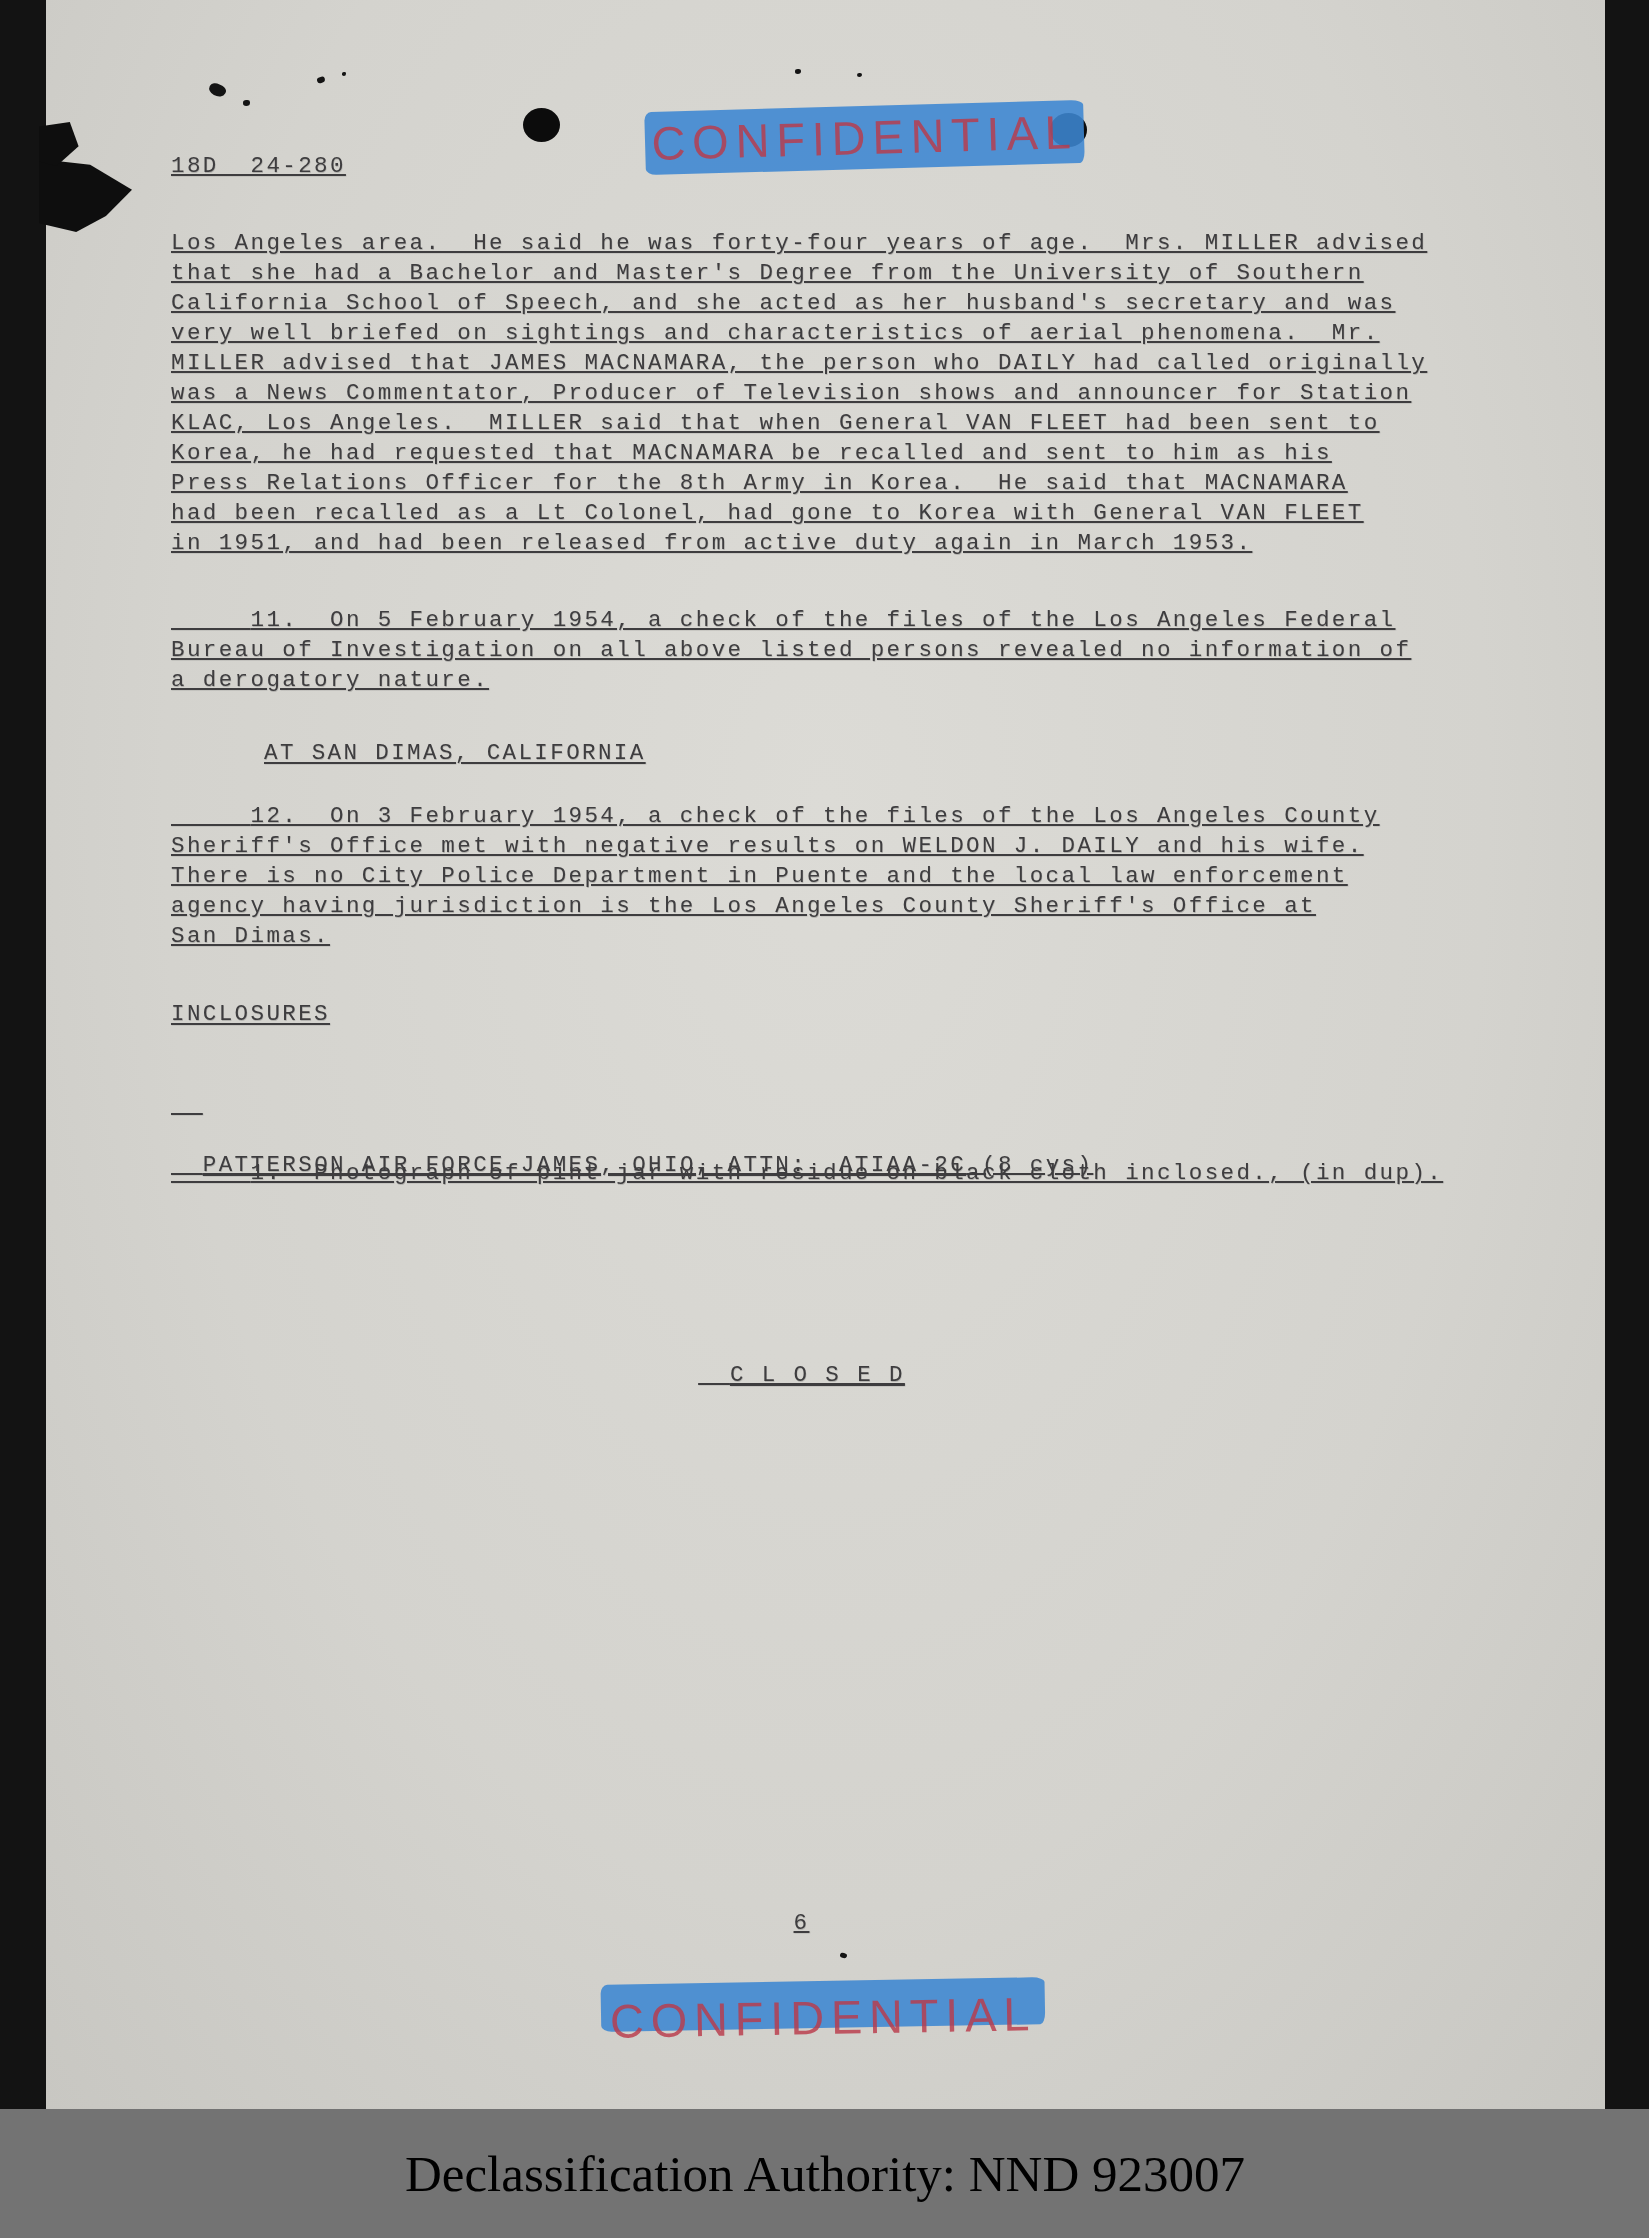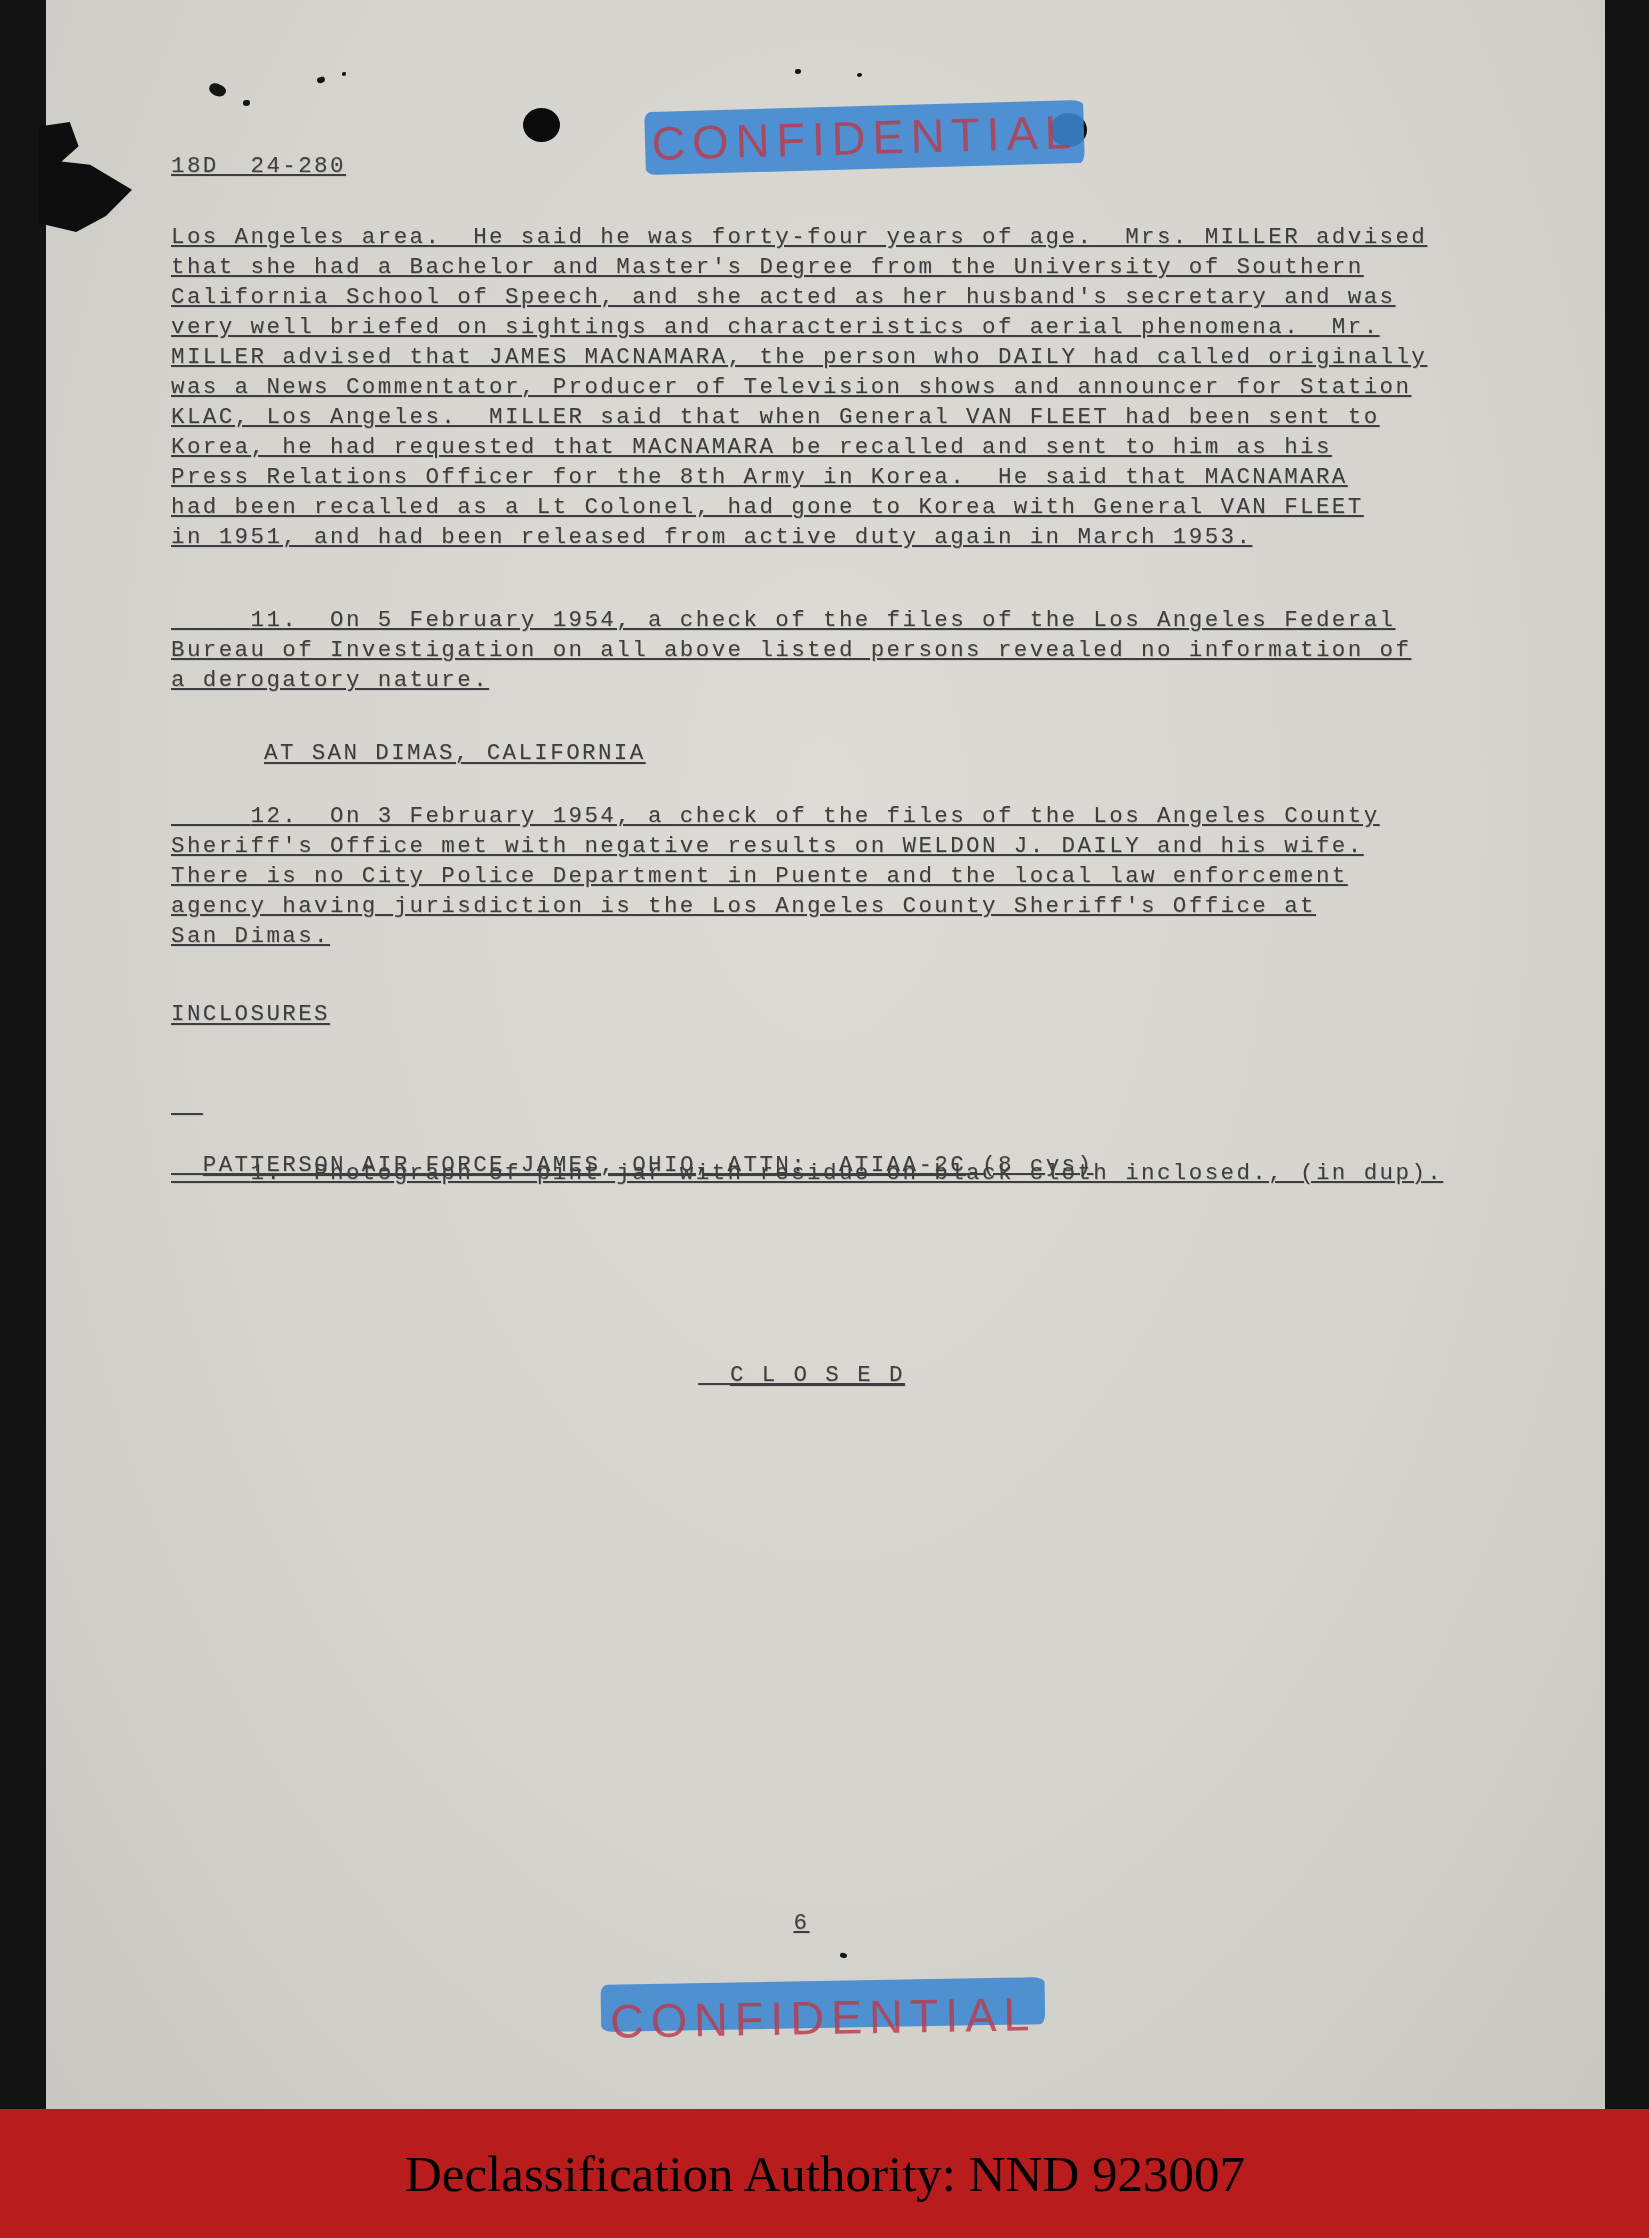--- a/index.html
+++ b/index.html
@@ -60,21 +60,21 @@
     border-radius:50%;
   }
 
   .tear { position:absolute; background:#0e0e0e; }
   .speck { position:absolute; background:#141414; border-radius:50% 40% 60% 50%; }
 
   .footer-bar {
     position:absolute;
     left:0; top:2109px;
     width:1650px; height:129px;
-    background:#b91c1c;
+    background:#737373;
     display:flex; align-items:center; justify-content:center;
   }
   .footer-text {
     font-family:"Liberation Serif", "DejaVu Serif", serif;
     font-size:51px;
     color:#000000;
   }
 </style>
 </head>
 <body>
@@ -99,21 +99,21 @@
 <div class="hole" style="left:523px; top:108px;"></div>
 <div class="hole" style="left:1050px; top:113px;"></div>
 
 <div class="stamp" style="left:645px; top:106px; width:439px; height:63px; transform:rotate(-1.6deg);">
   <div class="highlight"></div>
   <div class="stamp-text">CONFIDENTIAL</div>
 </div>
 
 <div class="typed" style="left:171px; top:151px;">18D  24-280</div>
 
-<div class="typed" style="left:171px; top:222px;">Los Angeles area.  He said he was forty-four years of age.  Mrs. MILLER advised
+<div class="typed" style="left:171px; top:228px;">Los Angeles area.  He said he was forty-four years of age.  Mrs. MILLER advised
 that she had a Bachelor and Master's Degree from the University of Southern
 California School of Speech, and she acted as her husband's secretary and was
 very well briefed on sightings and characteristics of aerial phenomena.  Mr.
 MILLER advised that JAMES MACNAMARA, the person who DAILY had called originally
 was a News Commentator, Producer of Television shows and announcer for Station
 KLAC, Los Angeles.  MILLER said that when General VAN FLEET had been sent to
 Korea, he had requested that MACNAMARA be recalled and sent to him as his
 Press Relations Officer for the 8th Army in Korea.  He said that MACNAMARA
 had been recalled as a Lt Colonel, had gone to Korea with General VAN FLEET
 in 1951, and had been released from active duty again in March 1953.</div>

